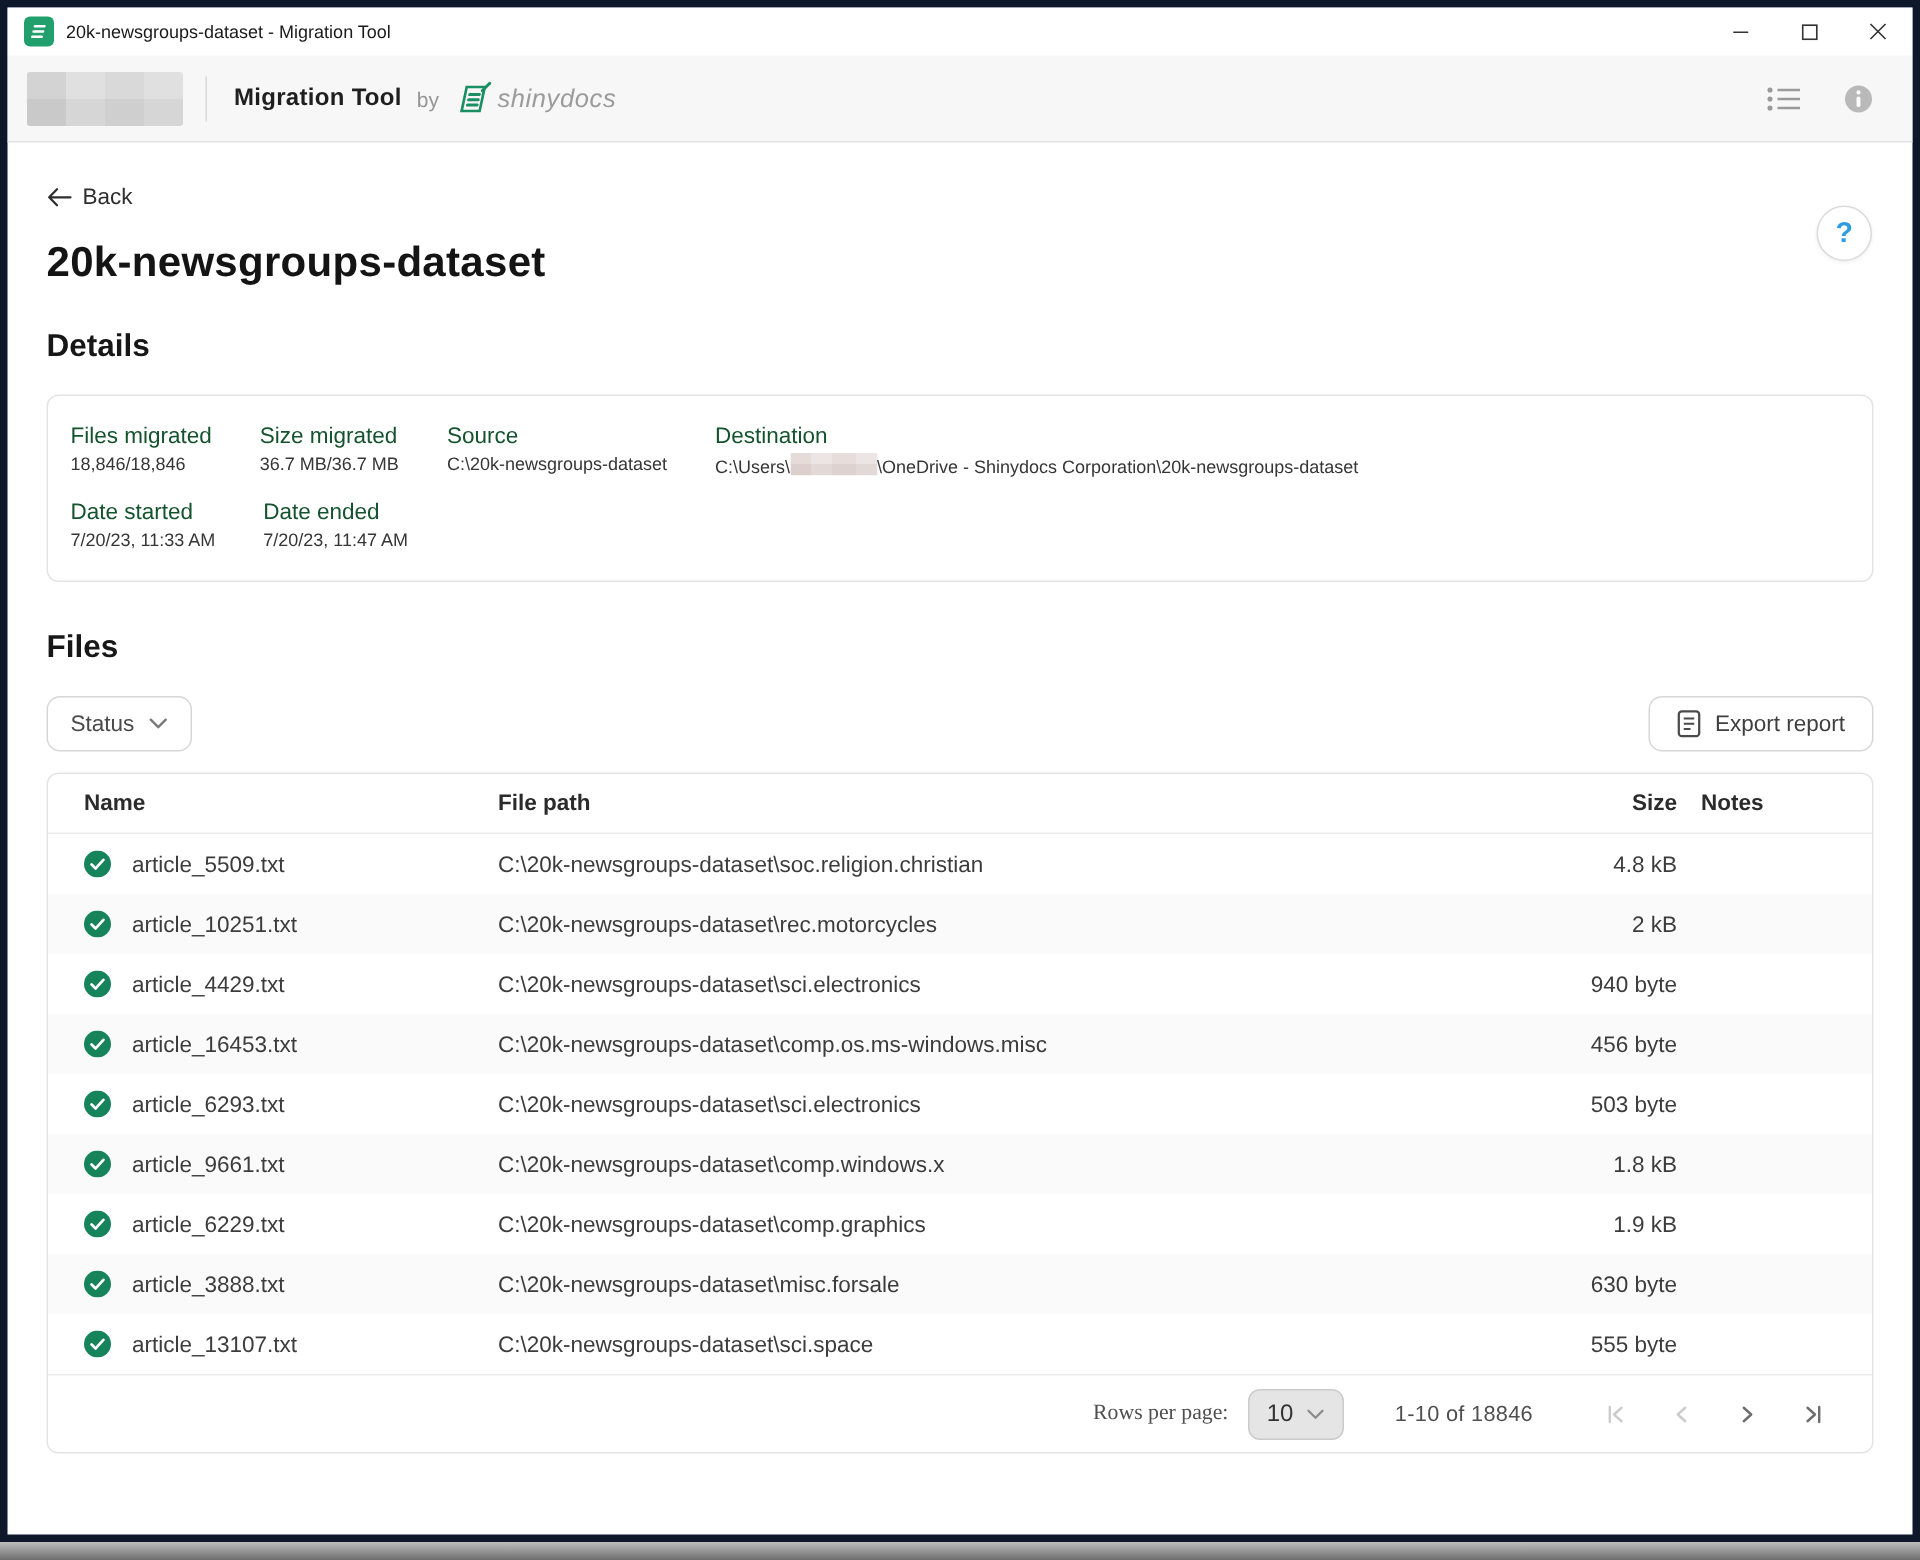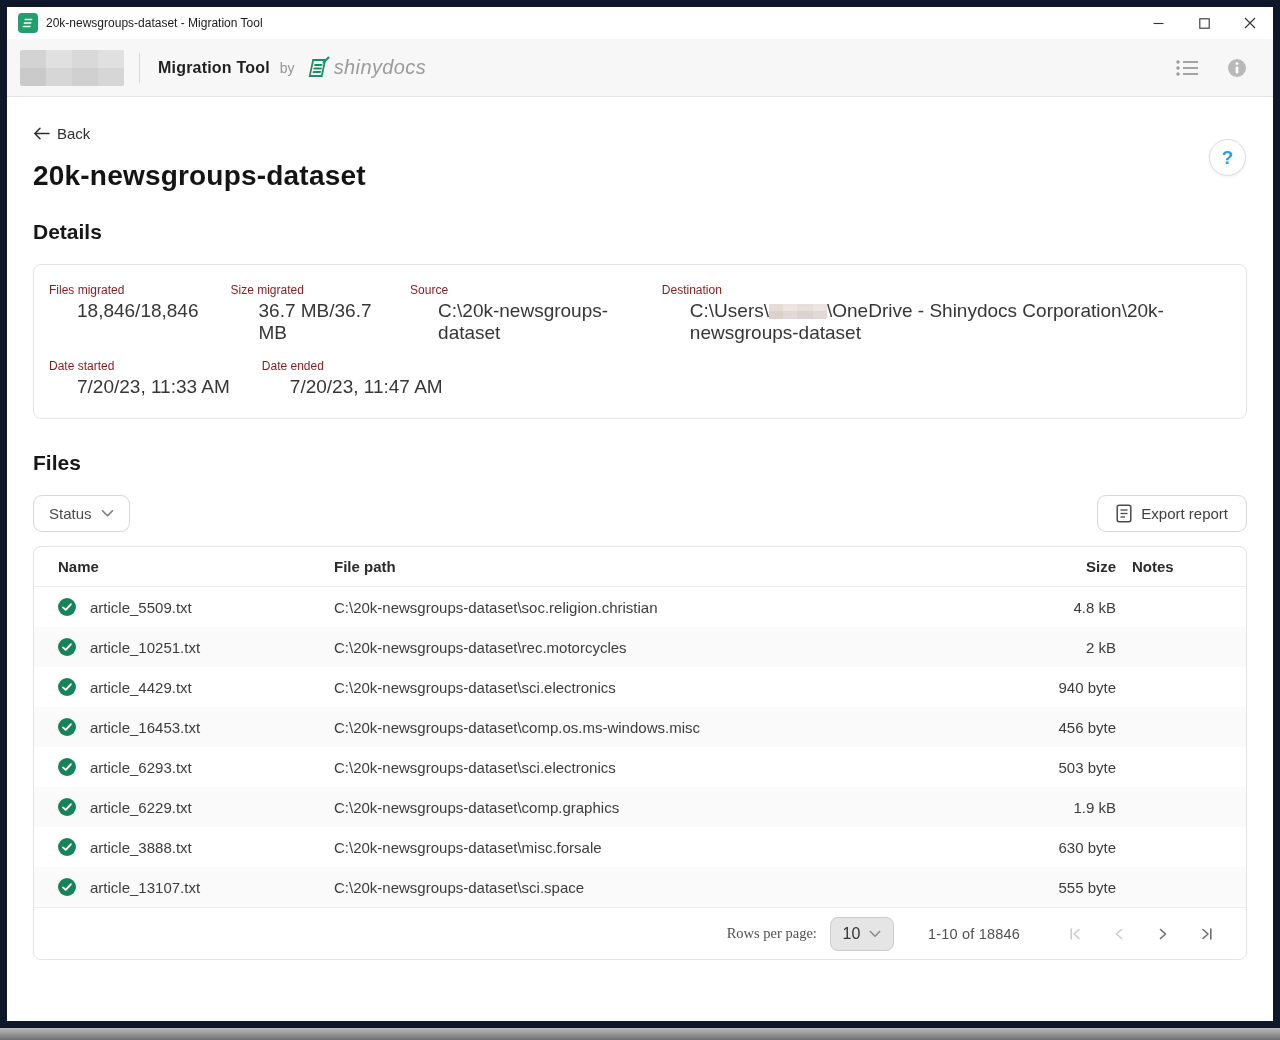--- a/index.html
+++ b/index.html
@@ -2,21 +2,21 @@
 <html><head>
 <meta charset="utf-8">
 <style>
   * { box-sizing: border-box; margin: 0; padding: 0; }
   html,body { width:1280px; height:1040px; }
   body {
     font-family: "Liberation Sans", "DejaVu Sans", sans-serif;
     background:#ffffff; color:#2e2e2e; overflow:hidden;
   }
   .window {
-    width:1280px; height:1028px; border:7px solid #0f172a;
+    width:1280px; height:1028px; border:5px solid #0f172a;
     background:#fff; position:relative; overflow:hidden;
   }
   .bottom-shadow { width:1280px; height:12px; background:linear-gradient(to bottom,#bdbdbd,#6e6e6e); }
 
   
   .titlebar { height:32px; display:flex; align-items:center; background:#fff; padding-left:11px; }
   .app-icon { width:20px; height:20px; border-radius:4px; background:#21a06d; display:inline-flex; align-items:center; justify-content:center; flex:0 0 auto; }
   .titlebar-title { font-size:12px; color:#1a1a1a; margin-left:8px; flex:1 1 auto; }
   .titlebar-controls { display:flex; height:32px; }
   .win-btn { width:46px; height:32px; border:none; background:transparent; display:flex; align-items:center; justify-content:center; cursor:default; }
@@ -26,43 +26,43 @@
   .blurred-logo {
     width:104px; height:36px; border-radius:2px; margin-right:15px;
     background-image:
       linear-gradient(90deg, rgba(0,0,0,0.06) 0 26px, rgba(0,0,0,0) 26px 52px, rgba(0,0,0,0.03) 52px 78px, rgba(0,0,0,0) 78px 104px),
       linear-gradient(0deg, #d6d6d6 0 18px, #e0e0e0 18px 36px);
   }
   .vdivider { width:1px; height:30px; background:#d9d9d9; margin-right:18px; }
   .app-title { font-size:16px; font-weight:700; color:#1f1f1f; margin-right:10px; letter-spacing:.2px; }
   .by-label { font-size:14px; color:#969696; margin-right:9px; }
   .brand { display:inline-flex; align-items:center; gap:2px; }
-  .brand-text { font-size:20px; color:#9b9b9b; font-style:italic; font-weight:500; letter-spacing:.4px; }
+  .brand-text { font-size:17px; color:#9b9b9b; font-style:italic; font-weight:500; letter-spacing:.4px; }
   .appheader-right { margin-left:auto; display:flex; align-items:center; gap:28px; }
   .icon-btn { border:none; background:transparent; display:flex; align-items:center; justify-content:center; cursor:default; }
 
   
   .content { padding:0 26px; position:relative; }
   .back-link { display:inline-flex; align-items:center; gap:7px; margin-top:28px; font-size:15px; color:#2e2e2e; text-decoration:none; cursor:default; }
   .help-btn {
     position:absolute; top:42px; right:27px; width:37px; height:37px; border-radius:50%;
     border:1px solid #dcdcdc; background:#fff; color:#2d9ce3; font-size:19px; font-weight:600;
     display:flex; align-items:center; justify-content:center; box-shadow:0 1px 3px rgba(0,0,0,0.07);
     font-family:"Liberation Sans", sans-serif;
   }
   h1.page-title { font-size:28px; font-weight:700; color:#141414; margin-top:16px; letter-spacing:.2px; }
   h2.section-heading { font-size:21px; font-weight:700; color:#171717; margin-top:28px; }
   h2.files-heading { margin-top:32px; }
 
   .card { border:1px solid #e4e4e4; border-radius:8px; background:#fff; }
   .details-card { margin-top:20px; padding:18px 16px 20px 15px; }
   .details-row { display:flex; gap:32px; }
   .details-row + .details-row { margin-top:15px; }
-  .field-label { font-size:12px; color:#7f1d1d; margin-bottom:3px; }
-  .field-value { font-size:19px; color:#363636;margin-left:28px; }
+  .field-label { font-size:15px; color:#14532d; margin-bottom:3px; }
+  .field-value { font-size:12px; color:#363636; }
   .redacted-user {
     display:inline-block; width:58px; height:15px; vertical-align:-2px; border-radius:1px;
     background-image:
       linear-gradient(90deg, rgba(120,60,60,0.06) 0 14px, rgba(0,0,0,0) 14px 28px, rgba(120,60,60,0.04) 28px 44px, rgba(0,0,0,0) 44px 58px),
       linear-gradient(0deg, #e2d8d6 0 8px, #ece5e3 8px 16px);
   }
 
   
   .files-toolbar { display:flex; justify-content:space-between; align-items:center; margin-top:20px; }
   .btn {
@@ -312,20 +312,32 @@
           <span class="td-size">503 byte</span>
           <span></span>
         </div>
         <div class="trow">
           <span class="check">
               <svg width="18" height="18" viewBox="0 0 20 20">
                 <circle cx="10" cy="10" r="10" fill="#17835b"></circle>
                 <path d="M5.6 10.4 L8.6 13.3 L14.4 6.9" stroke="#fff" stroke-width="2" fill="none" stroke-linecap="round" stroke-linejoin="round"></path>
               </svg>
             </span>
+          <span>article_9661.txt</span>
+          <span>C:\20k-newsgroups-dataset\comp.windows.x</span>
+          <span class="td-size">1.8 kB</span>
+          <span></span>
+        </div>
+        <div class="trow">
+          <span class="check">
+              <svg width="18" height="18" viewBox="0 0 20 20">
+                <circle cx="10" cy="10" r="10" fill="#17835b"></circle>
+                <path d="M5.6 10.4 L8.6 13.3 L14.4 6.9" stroke="#fff" stroke-width="2" fill="none" stroke-linecap="round" stroke-linejoin="round"></path>
+              </svg>
+            </span>
           <span>article_6229.txt</span>
           <span>C:\20k-newsgroups-dataset\comp.graphics</span>
           <span class="td-size">1.9 kB</span>
           <span></span>
         </div>
         <div class="trow">
           <span class="check">
               <svg width="18" height="18" viewBox="0 0 20 20">
                 <circle cx="10" cy="10" r="10" fill="#17835b"></circle>
                 <path d="M5.6 10.4 L8.6 13.3 L14.4 6.9" stroke="#fff" stroke-width="2" fill="none" stroke-linecap="round" stroke-linejoin="round"></path>

